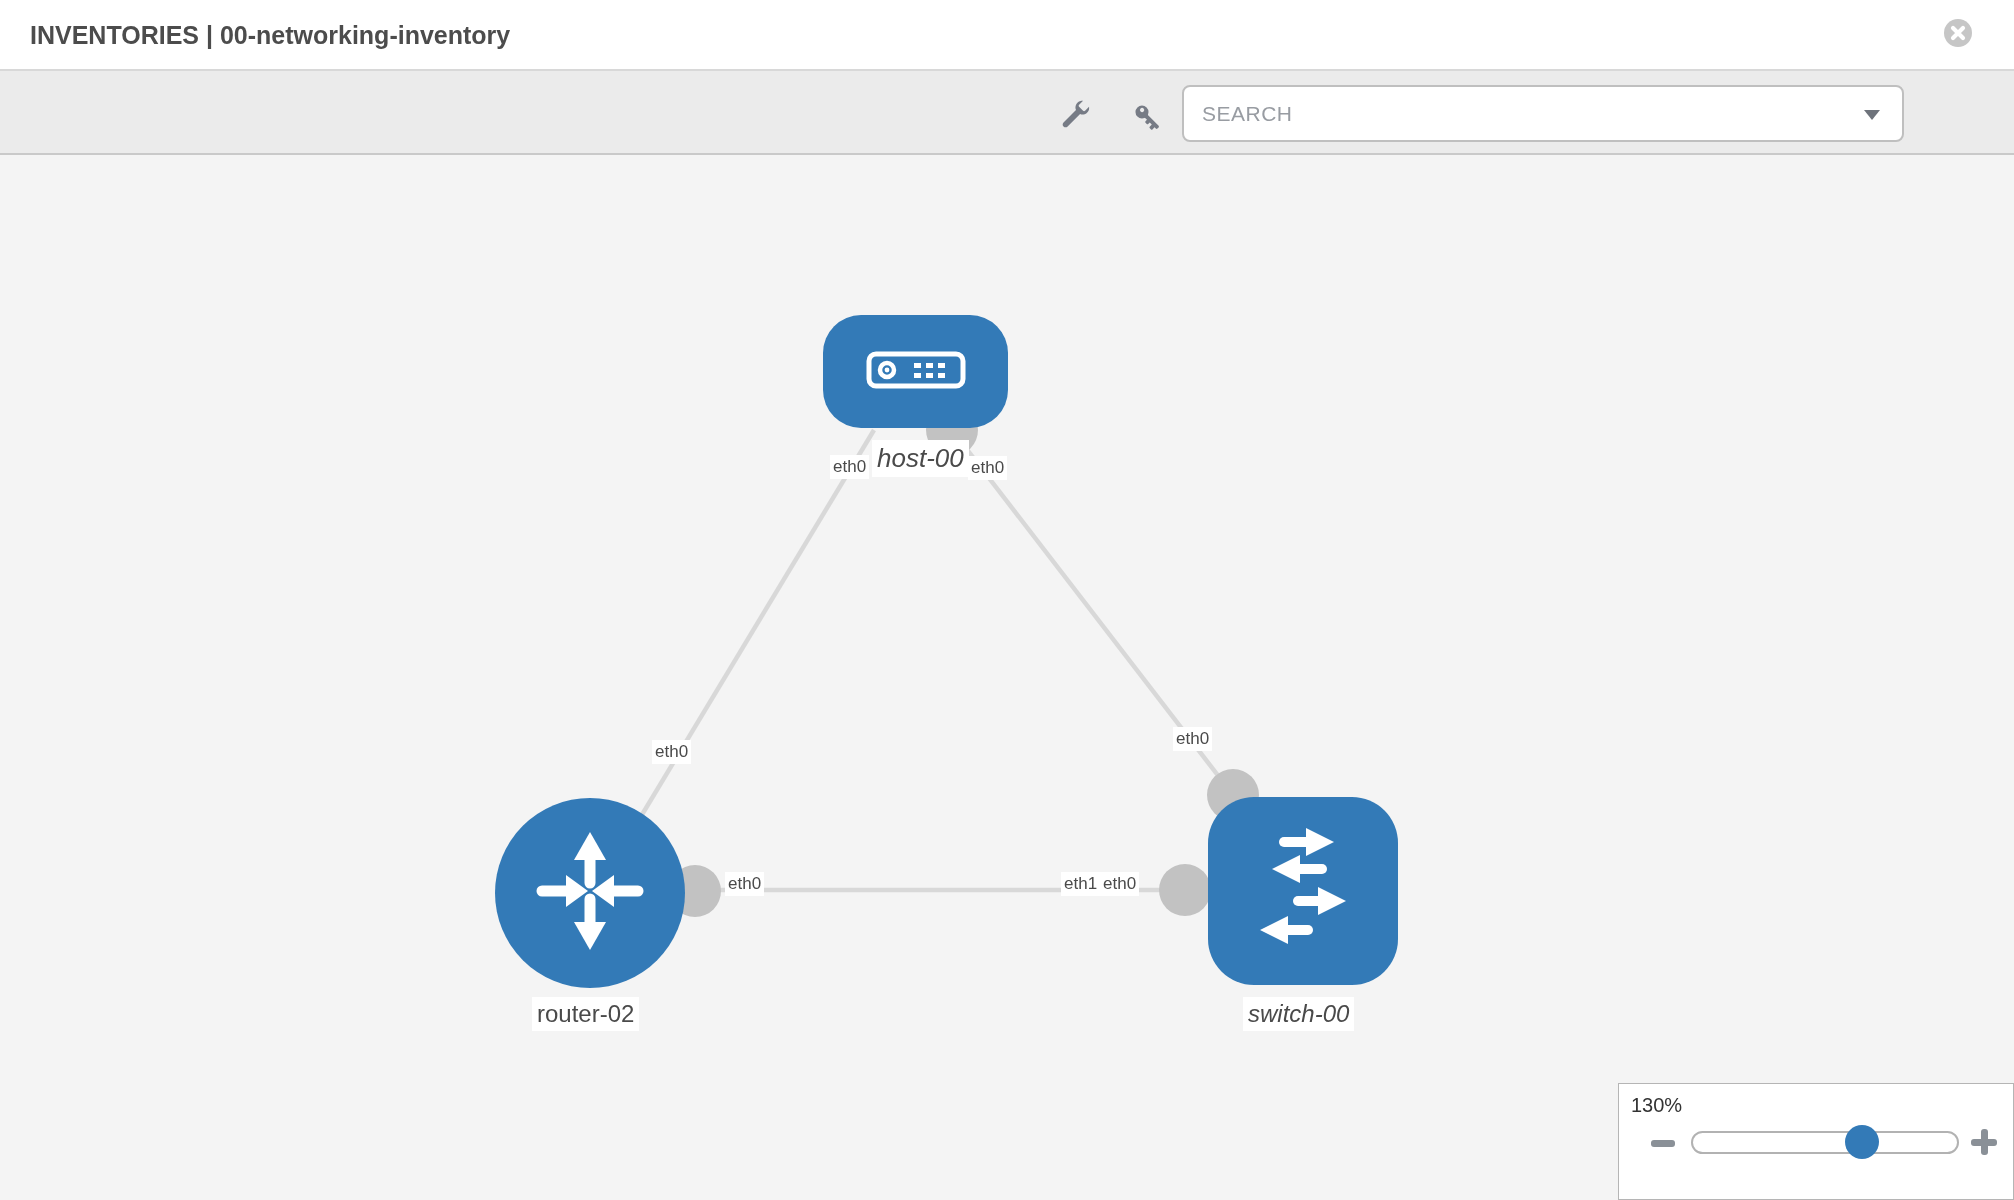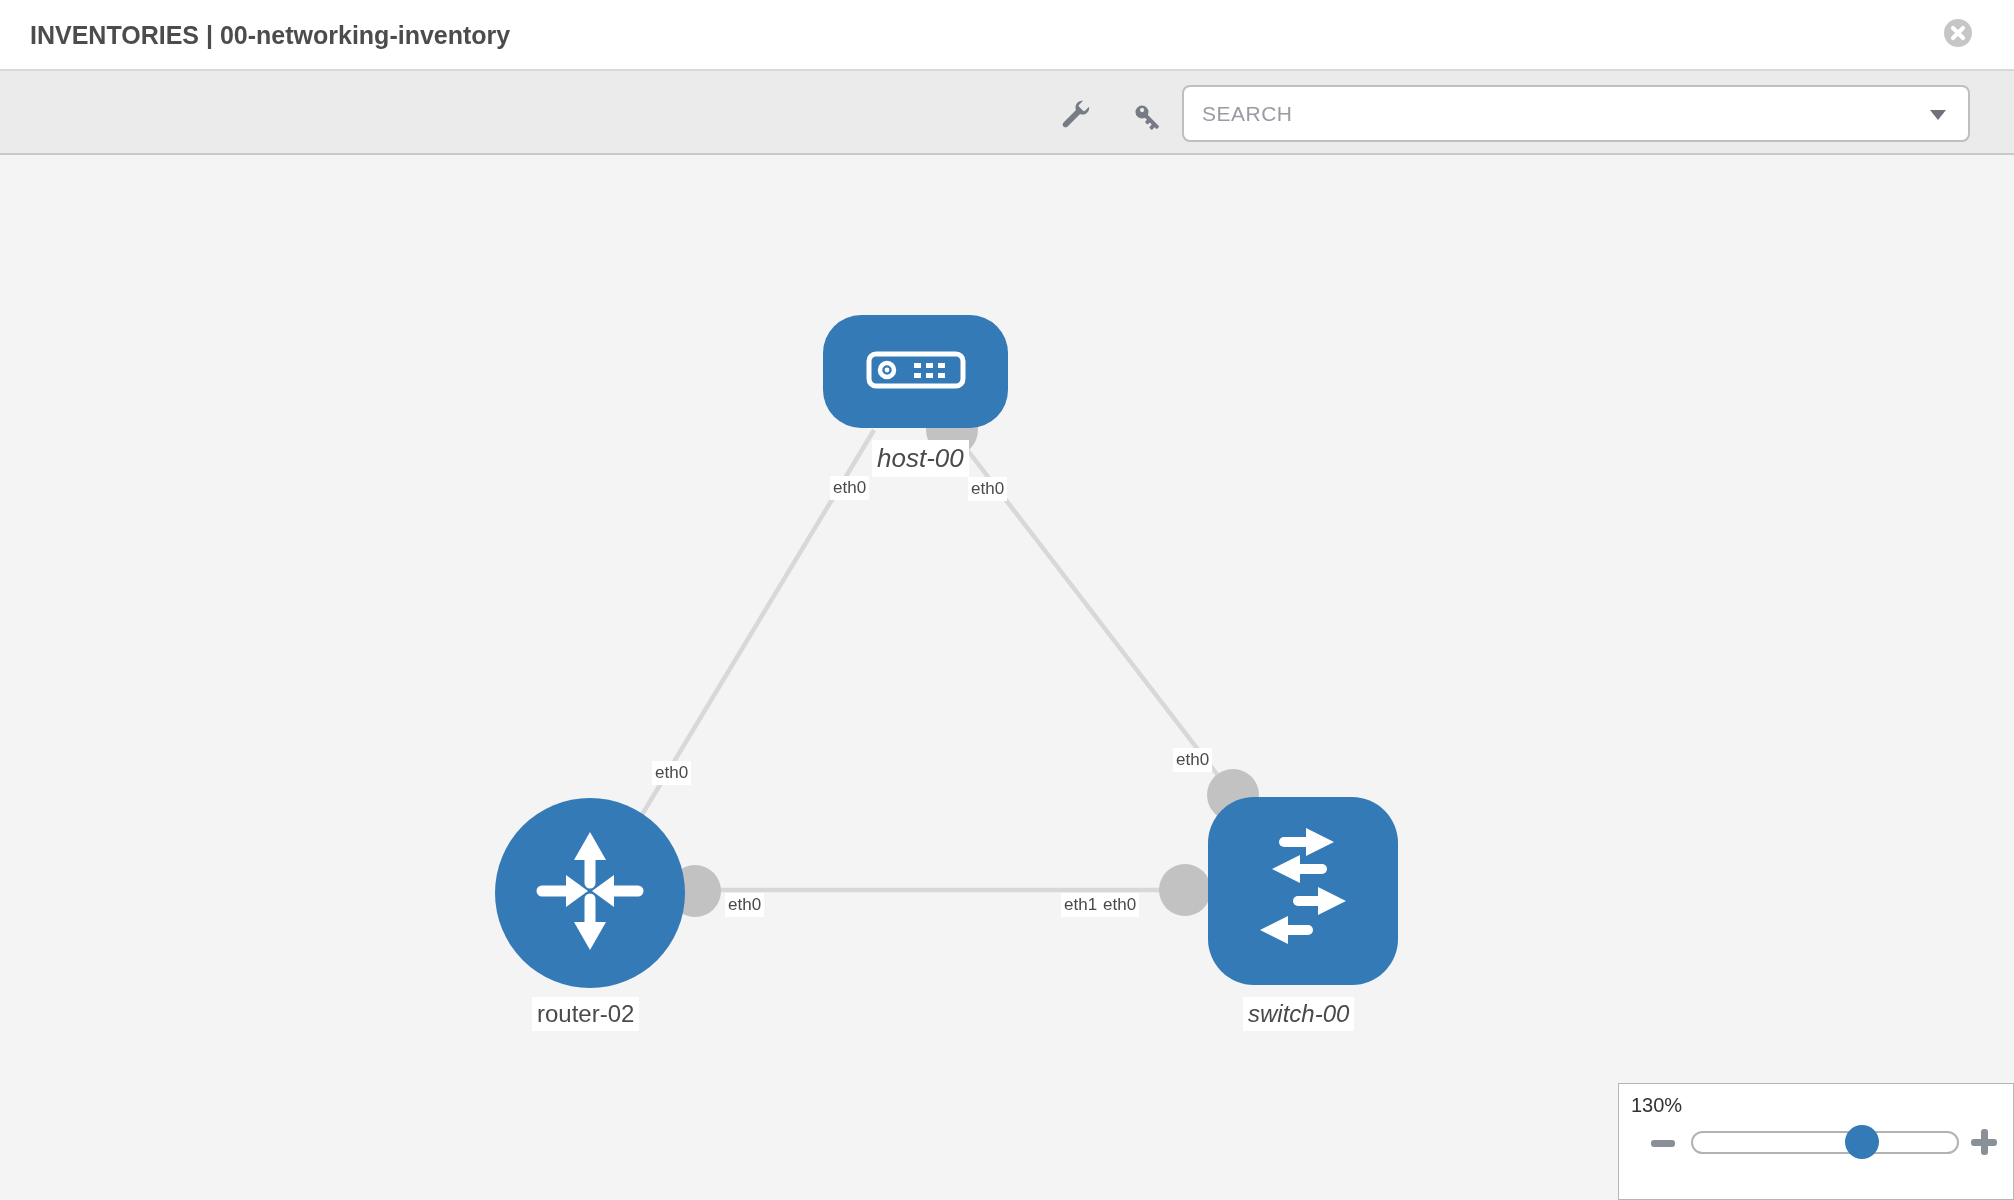--- a/index.html
+++ b/index.html
@@ -33,36 +33,36 @@
   .combo .ph {
     position:absolute; left:18px; top:0; height:53px; line-height:53px;
     font-size:21px; color:#989ca2; letter-spacing:0.5px;
   }
   .combo .caret {
     position:absolute; right:22px; top:23px; width:0; height:0;
     border-left:8px solid transparent; border-right:8px solid transparent;
     border-top:10px solid #6e737b;
   }
   .combo-actions { left:38px; width:798px; }
-  .combo-search  { left:1182px; width:788px; }
+  .combo-search  { left:1182px; width:722px; }
   .tool-btn { position:absolute; top:29px; width:34px; height:34px; cursor:pointer; }
   .tool-btn-wrench { left:1058px; }
   .tool-btn-key    { left:1130px; }
   
   .canvas {
     position:absolute; left:0; top:155px; width:2014px; height:1045px;
     background:#f4f4f4; z-index:1;
   }
   .links-svg { position:absolute; left:0; top:0; z-index:1; }
   .stub { position:absolute; border-radius:50%; background:#c2c2c2; z-index:2; }
   .node { position:absolute; background:#337ab7; z-index:3;
           display:flex; align-items:center; justify-content:center; cursor:pointer; }
   .chip {
     position:absolute; background:#ffffff; color:#4a4a4a; z-index:4;
-    font-size:17px; line-height:1.3; padding:1px 3px; white-space:nowrap;margin-top:21px;
+    font-size:17px; line-height:1.3; padding:1px 3px; white-space:nowrap;
   }
   .node-label {
     position:absolute; background:#ffffff; color:#4a4a4a; z-index:4;
     line-height:1.25; padding:2px 5px; white-space:nowrap;
   }
   
   .zoom-panel {
     position:absolute; left:1618px; top:1083px; width:396px; height:117px;
     background:#ffffff; border:1px solid #b5b5b5; z-index:40;
   }

